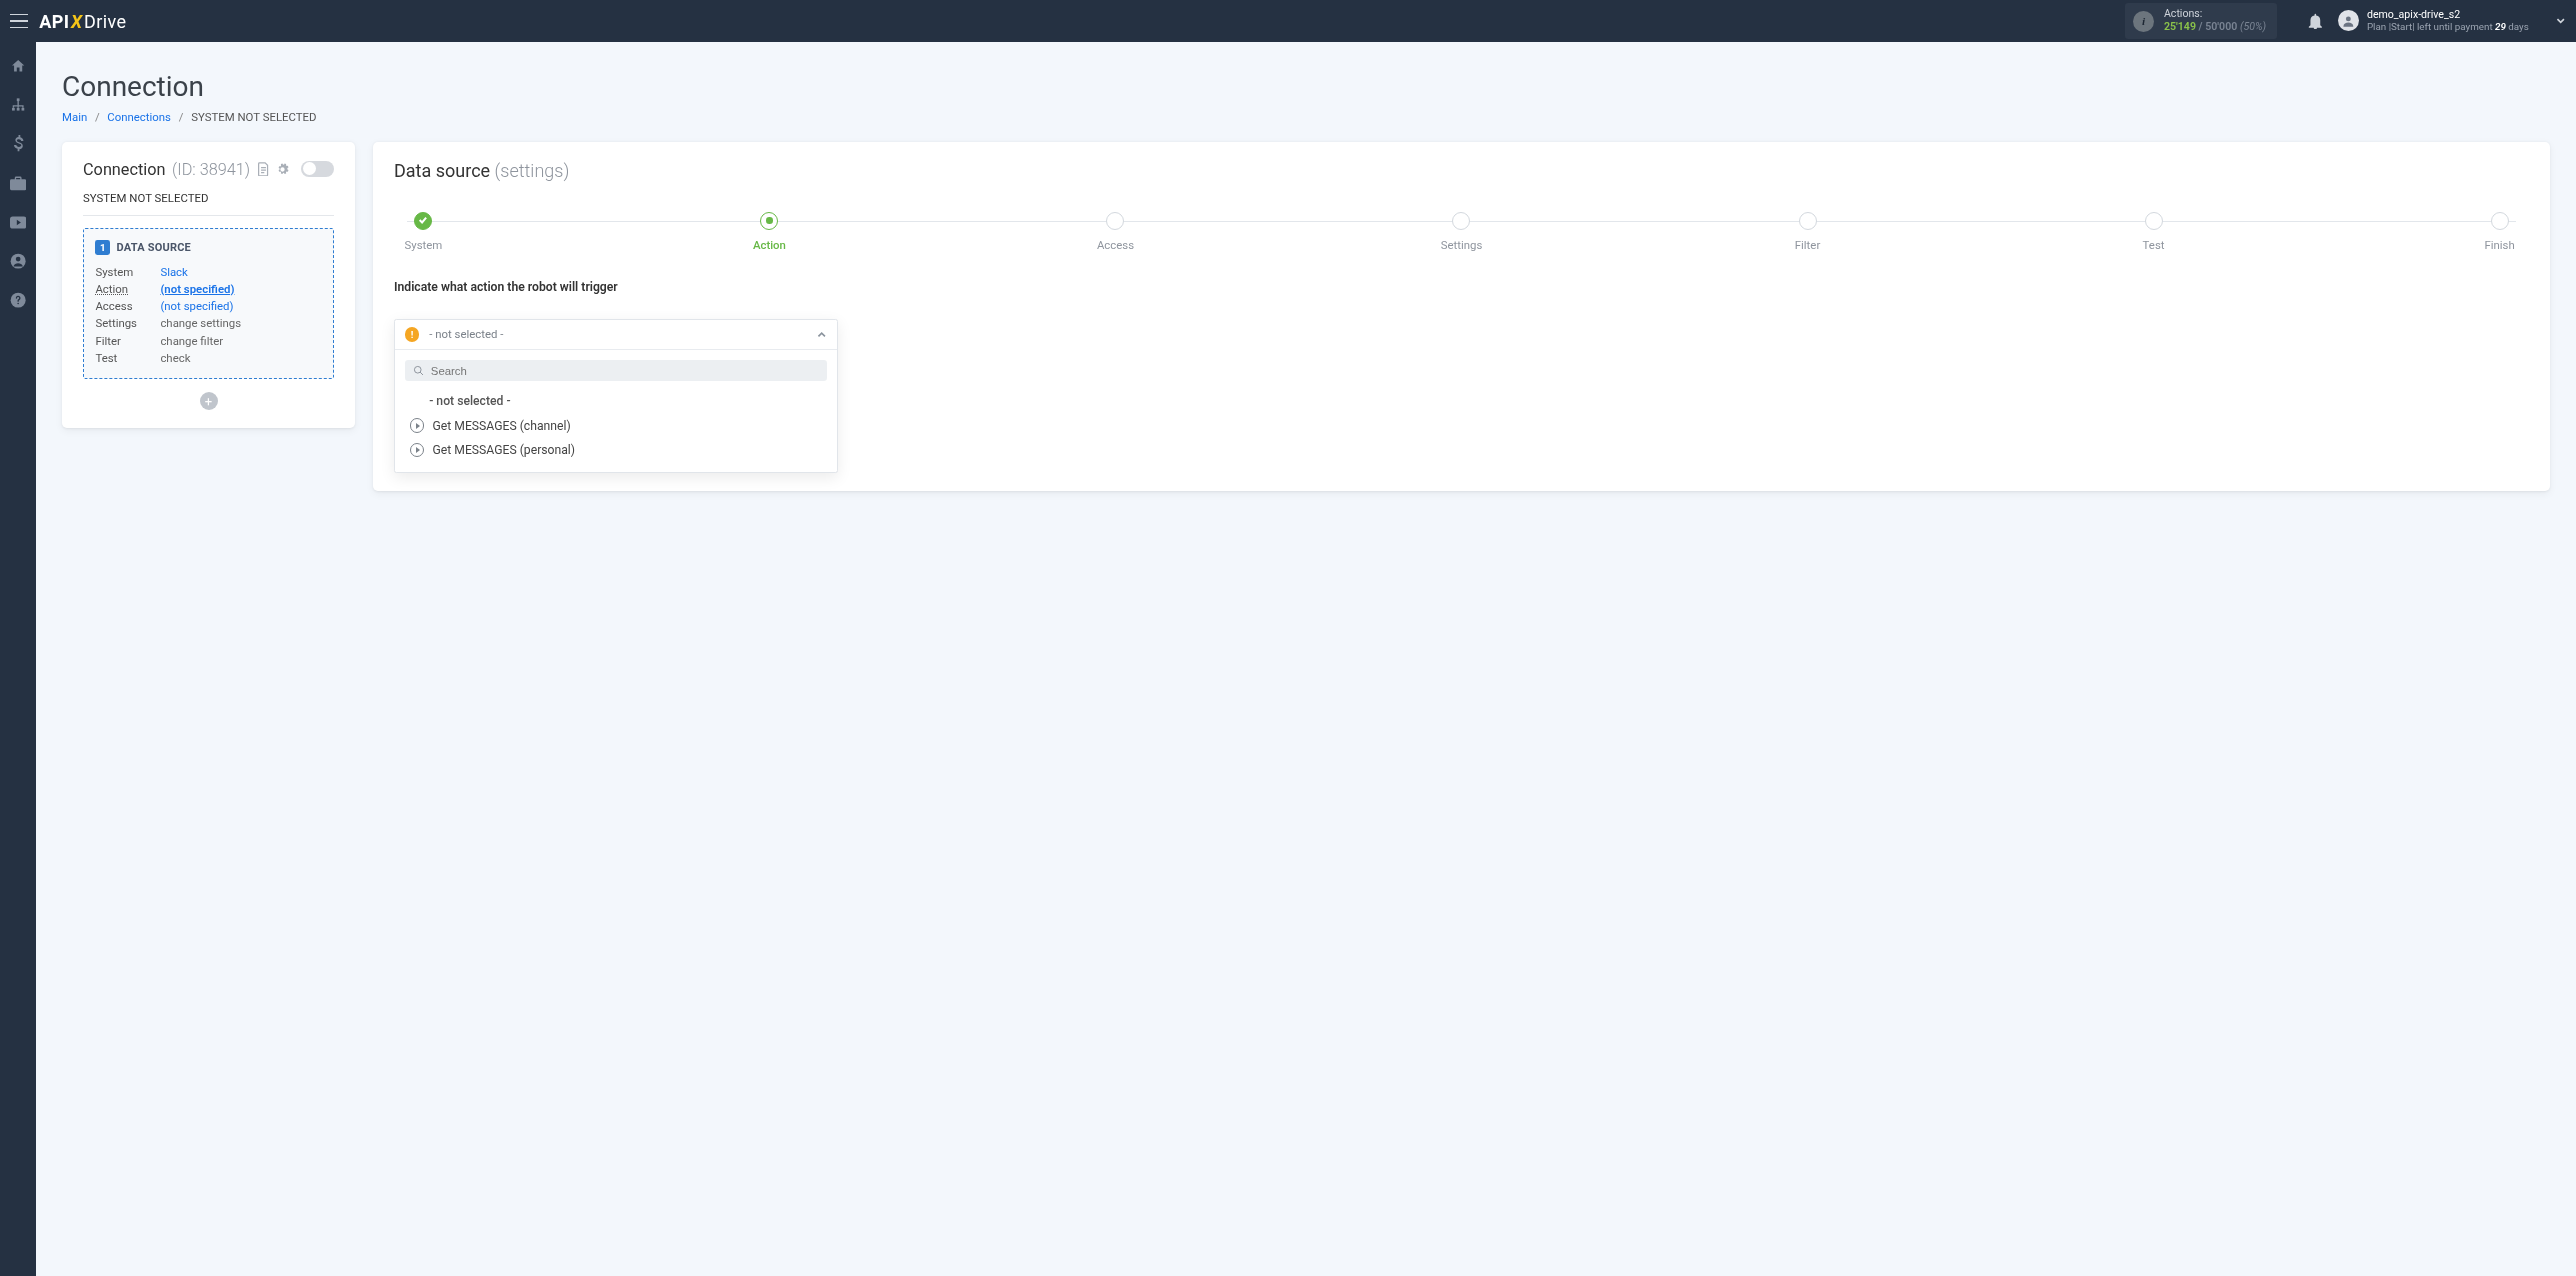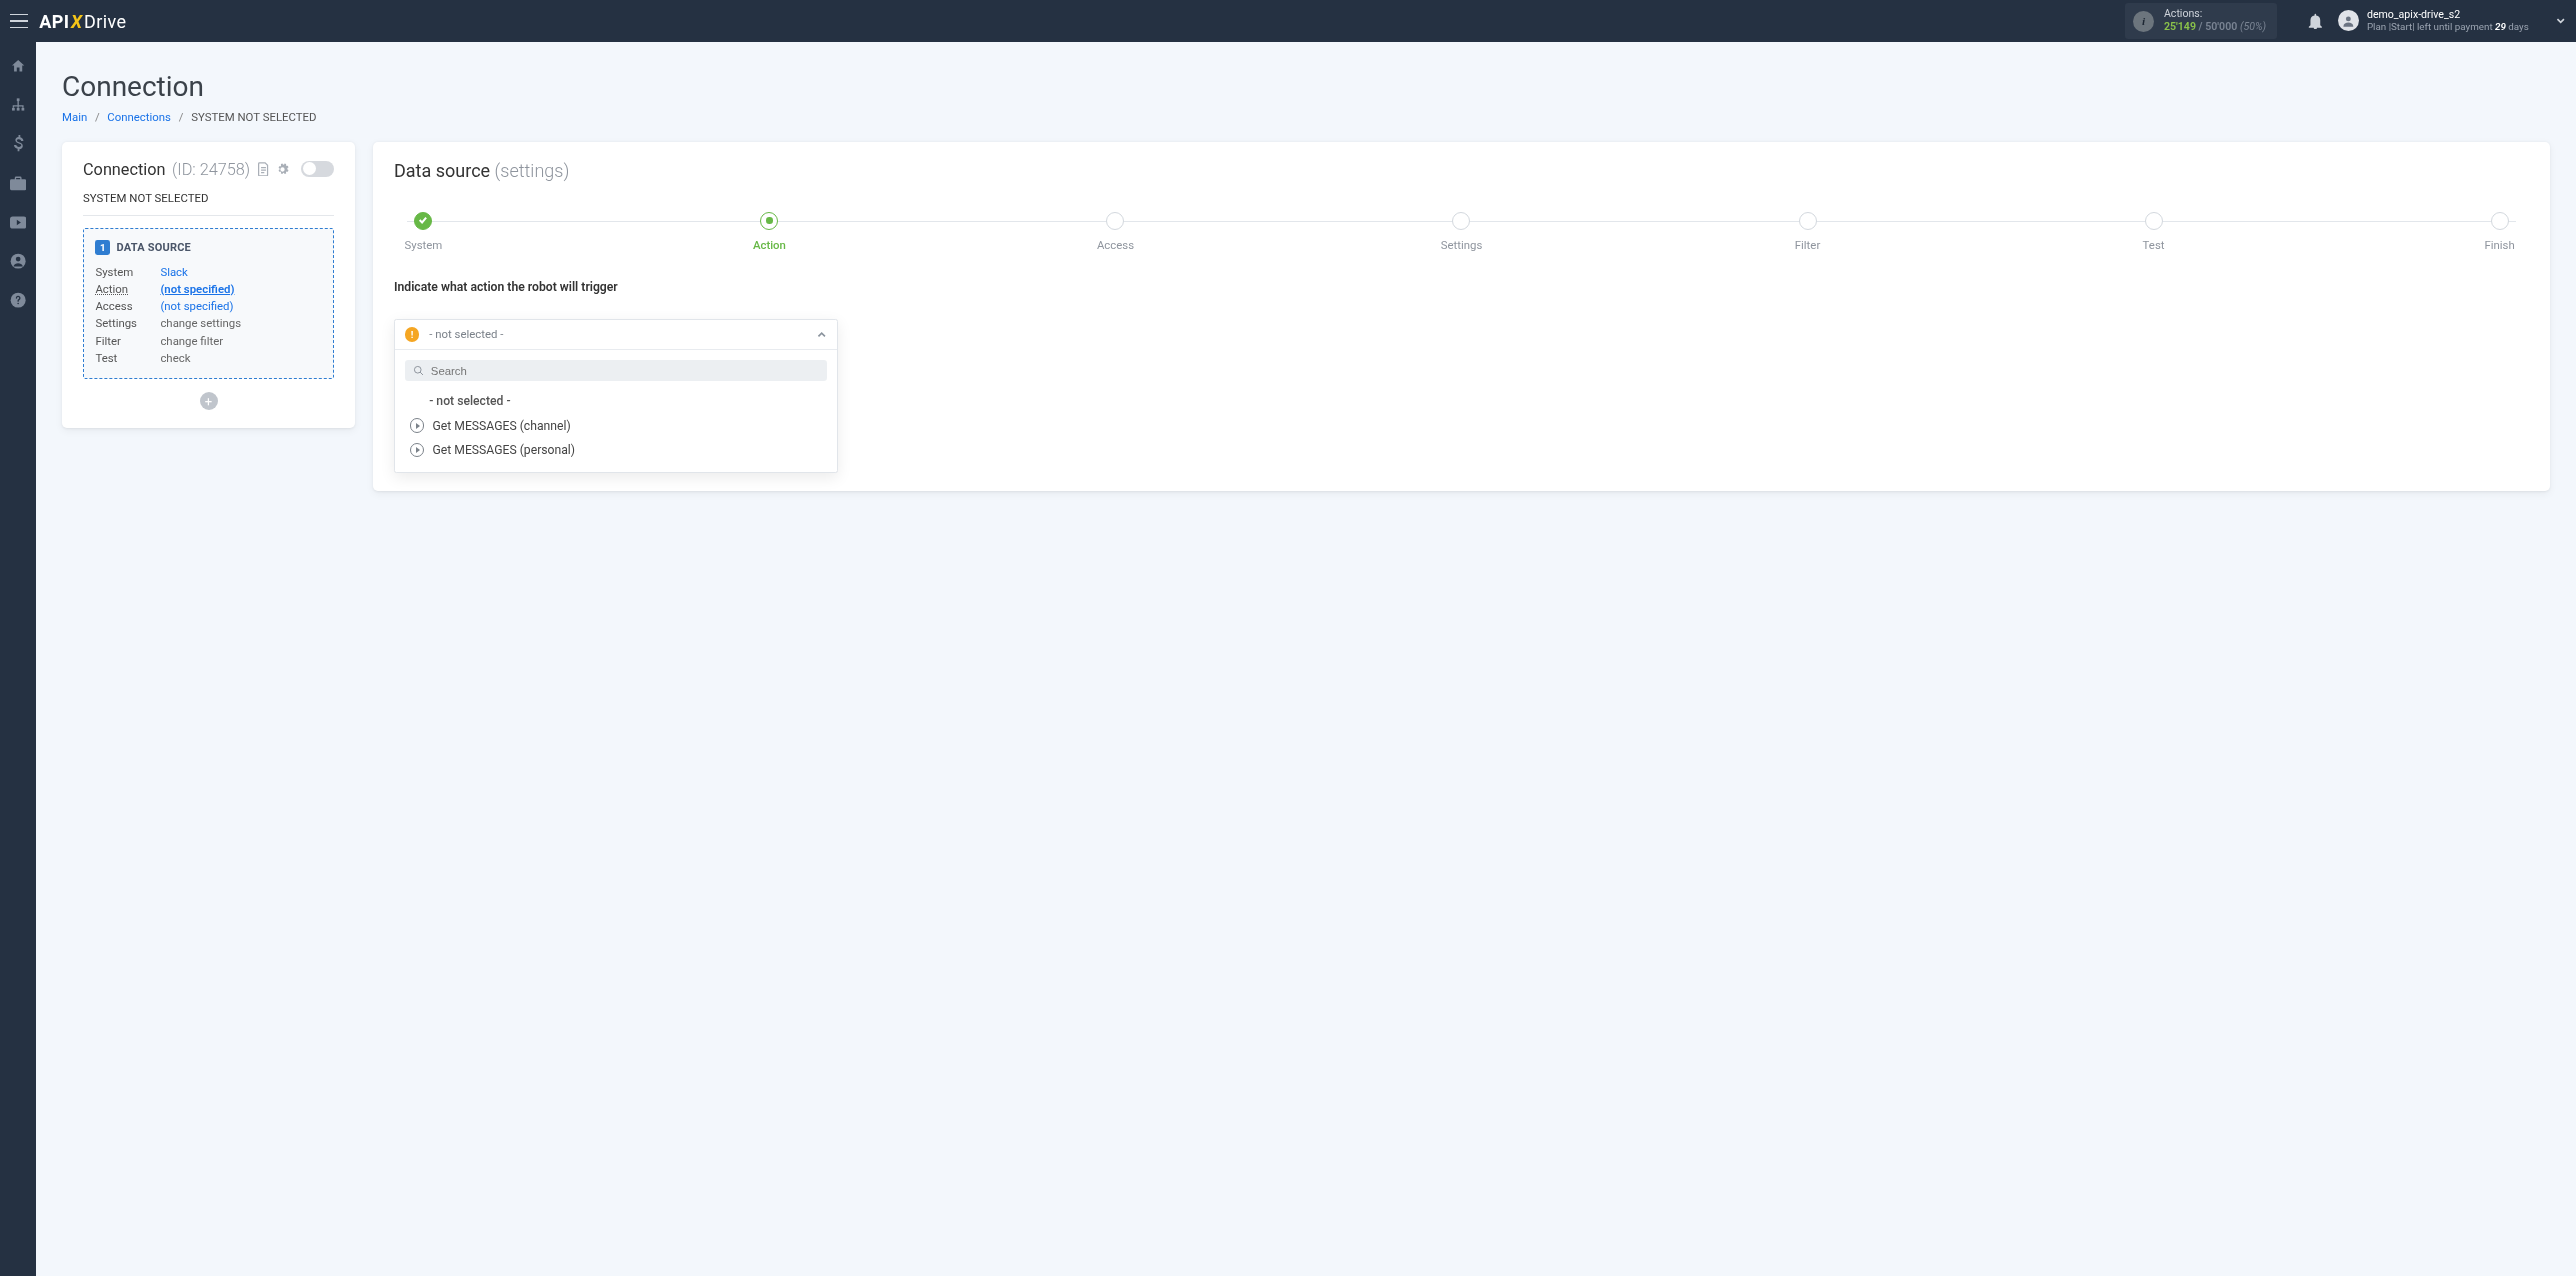--- a/index.html
+++ b/index.html
@@ -259,21 +259,21 @@
       <a href="#">Connections</a>
       <span class="sep">/</span>
       <span>SYSTEM NOT SELECTED</span>
     </div>
 
     <div class="content-row">
 
       <div class="panel panel-left">
         <div class="conn-header">
           <span class="title">Connection</span>
-          <span class="idtxt">(ID: 24758)</span>
+          <span class="idtxt">(ID: 38941)</span>
           <span class="small-icon">
             <svg width="13" height="14.7" viewBox="0 0 16 18" fill="none" stroke="currentColor" stroke-width="1.5">
                 <path d="M3 1h7l3 3v12a1 1 0 0 1-1 1H3a1 1 0 0 1-1-1V2a1 1 0 0 1 1-1z"></path>
                 <path d="M5 7h6M5 10h6M5 13h4"></path>
               </svg>
           </span>
           <span class="small-icon">
             <svg width="13" height="13" viewBox="0 0 24 24" fill="currentColor">
                 <path d="M12 8a4 4 0 1 0 0 8 4 4 0 0 0 0-8zm9 4l2 1-1 3-2.3-.4a8 8 0 0 1-1.3 1.3l.4 2.3-3 1-1-2a8 8 0 0 1-1.8 0l-1 2-3-1 .4-2.3a8 8 0 0 1-1.3-1.3L5.8 16l-1-3 2-1a8 8 0 0 1 0-1.8l-2-1 1-3 2.3.4a8 8 0 0 1 1.3-1.3L9 2l3-1 1 2a8 8 0 0 1 1.8 0l1-2 3 1-.4 2.3a8 8 0 0 1 1.3 1.3l2.3-.4 1 3-2 1a8 8 0 0 1 0 1.8z"></path>
               </svg>

